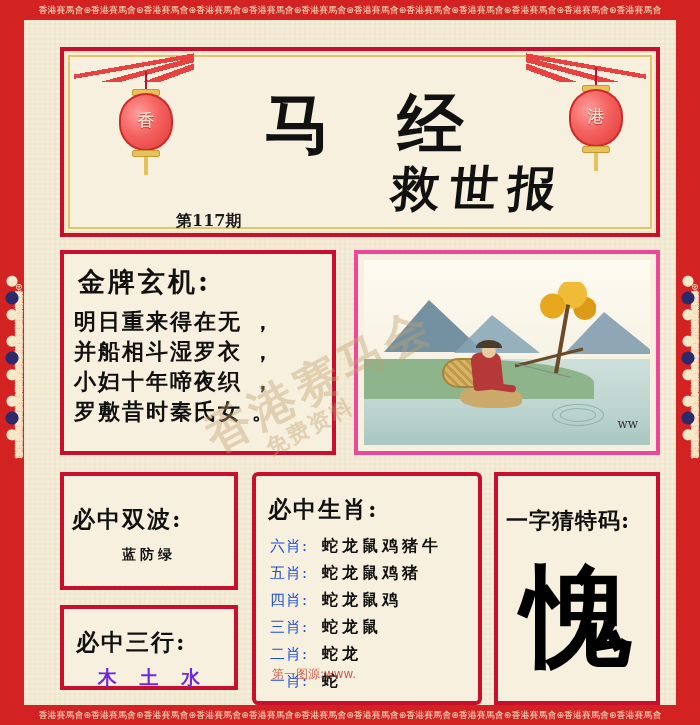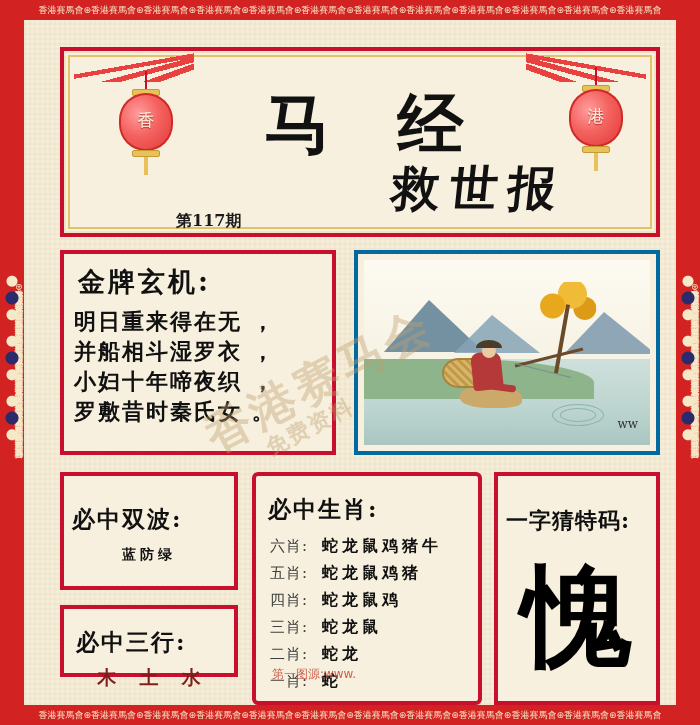--- a/index.html
+++ b/index.html
@@ -174,21 +174,21 @@
     letter-spacing: 2px;
     font-weight: bold;
   }
   .verse-lines div { white-space: nowrap; }
 
   .art-panel {
     position: absolute;
     left: 330px; top: 230px;
     width: 306px; height: 205px;
     background: #f7f0de;
-    border: 4px solid #0369a1;
+    border: 4px solid #ec4899;
     box-sizing: border-box;
     overflow: hidden;
   }
   .art-inner {
     position: absolute; inset: 6px;
     background: linear-gradient(#fdfaf1 0%, #f6f2e4 55%, #eef1ea 100%);
     overflow: hidden;
   }
   .mountain {
     position: absolute;
@@ -267,55 +267,55 @@
   }
 
   
   .panel {
     position: absolute;
     background: #f7f0de;
     border: 4px solid #c8102e;
     box-sizing: border-box;
   }
   .p-bo { left: 36px; top: 452px; width: 178px; height: 118px; }
-  .p-3h { left: 36px; top: 585px; width: 178px; height: 72px; }
+  .p-3h { left: 36px; top: 585px; width: 178px; height: 85px; }
   .p-sx { left: 228px; top: 452px; width: 230px; height: 233px; border-radius: 6px; }
   .p-tm { left: 470px; top: 452px; width: 166px; height: 233px; }
 
   .panel-title {
     position: absolute;
     font-size: 23px; font-weight: bold; color: #111;
     font-family: "DejaVu Serif", serif;
     letter-spacing: 2px;
     white-space: nowrap;
   }
   .bo-title { left: 8px; top: 28px; }
   .bo-value {
     position: absolute; left: 0; top: 70px; width: 100%;
     text-align: center; font-size: 14px; font-weight: bold;
     color: #111; font-family: "DejaVu Serif", serif; letter-spacing: 4px;
   }
   .h3-title { left: 12px; top: 18px; }
   .h3-value {
     position: absolute; left: 0; top: 56px; width: 100%;
     text-align: center; font-size: 19px; font-weight: bold;
-    color: #7f1d1d; font-family: Liberation Sans, sans-serif; letter-spacing: 9px;
+    color: #6d28d9; font-family: Liberation Serif, serif; letter-spacing: 9px;
     text-indent: 9px;
   }
   .sx-title { left: 12px; top: 18px; }
   .sx-rows {
     position: absolute; left: 14px; top: 60px; right: 8px;
   }
   .sx-row {
     display: flex; align-items: baseline;
     height: 27px;
     font-family: "DejaVu Serif", serif;
   }
   .sx-k {
-    width: 52px; font-size: 15px; color: #404040; letter-spacing: 1px;
+    width: 52px; font-size: 15px; color: #1d4ed8; letter-spacing: 1px;
   }
   .sx-v {
     font-size: 16px; color: #111; letter-spacing: 4px; font-weight: bold;
   }
   .tm-title {
     position: absolute; left: 8px; top: 30px;
     font-size: 22px; font-weight: bold; color: #111;
     font-family: "DejaVu Serif", serif; letter-spacing: 1px; white-space: nowrap;
   }
   .tm-char {

